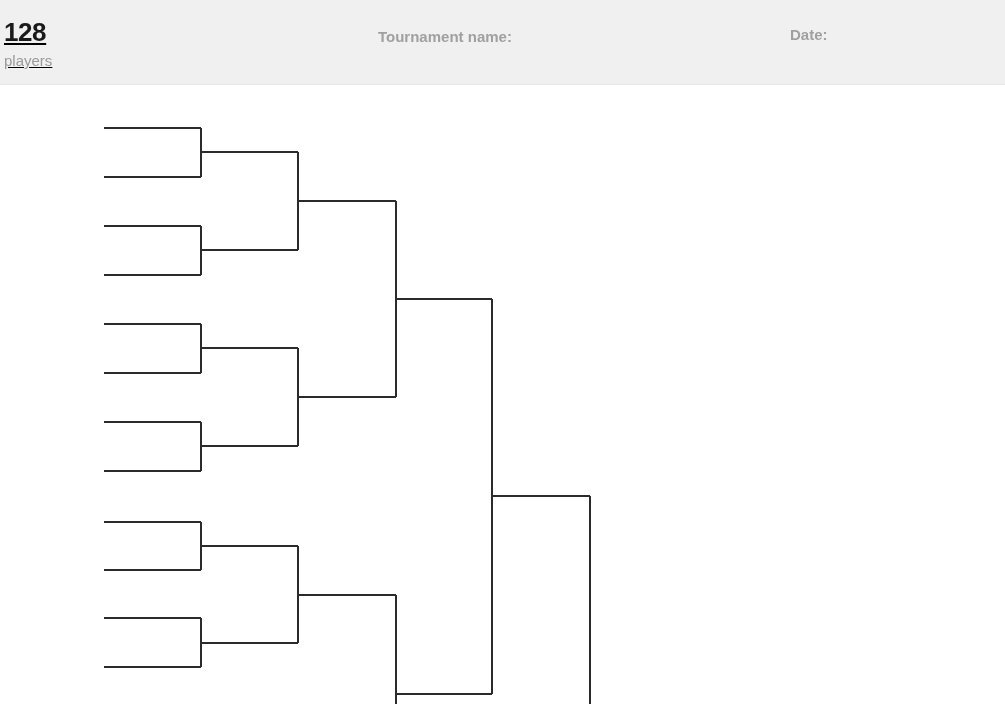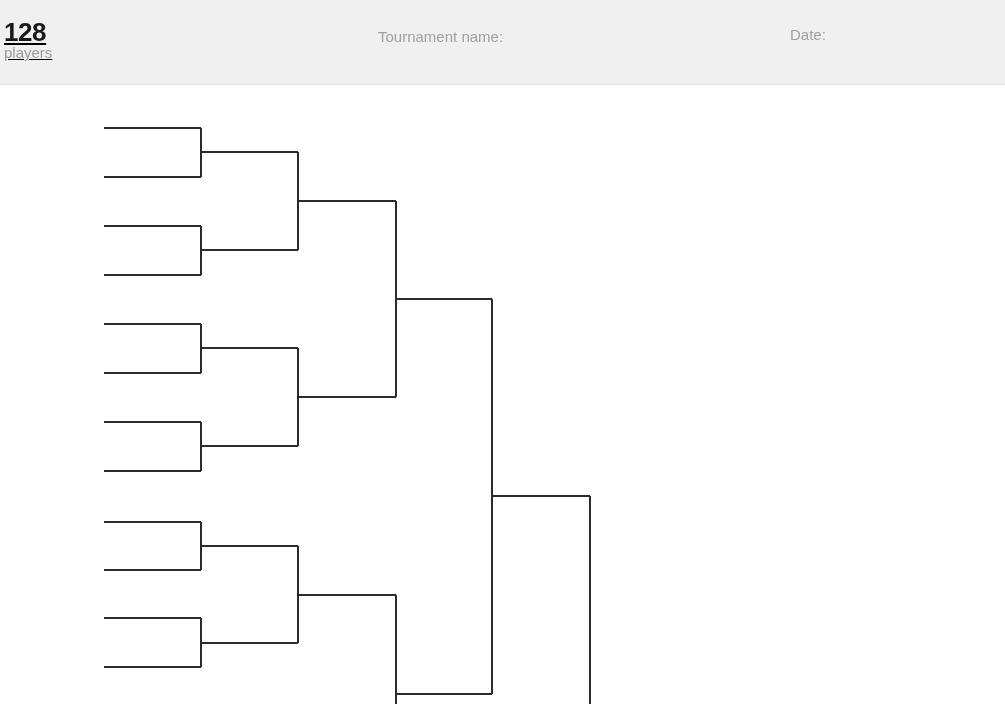--- a/index.html
+++ b/index.html
@@ -37,25 +37,26 @@
     font-weight: bold;
     color: #1a1a1a;
     letter-spacing: -0.4px;
     line-height: 1;
   }
   .hdr-sub {
     font-size: 15px;
     font-weight: normal;
     color: #9a9a9a;
     line-height: 1;
+    margin-top: 8px;
   }
   .hdr-label {
     font-size: 15px;
     color: #a0a0a0;
-    font-weight: normal;
+    font-weight: bold;
     line-height: 1;
   }
 
   #hdr-players   { left: 4px;   top: 19px; text-decoration: underline; }
   #hdr-format    { left: 180px; top: 19px; }
   #hdr-tname     { left: 378px; top: 29px; }
   #hdr-date      { left: 790px; top: 27px; }
 
   
   #bracket {

